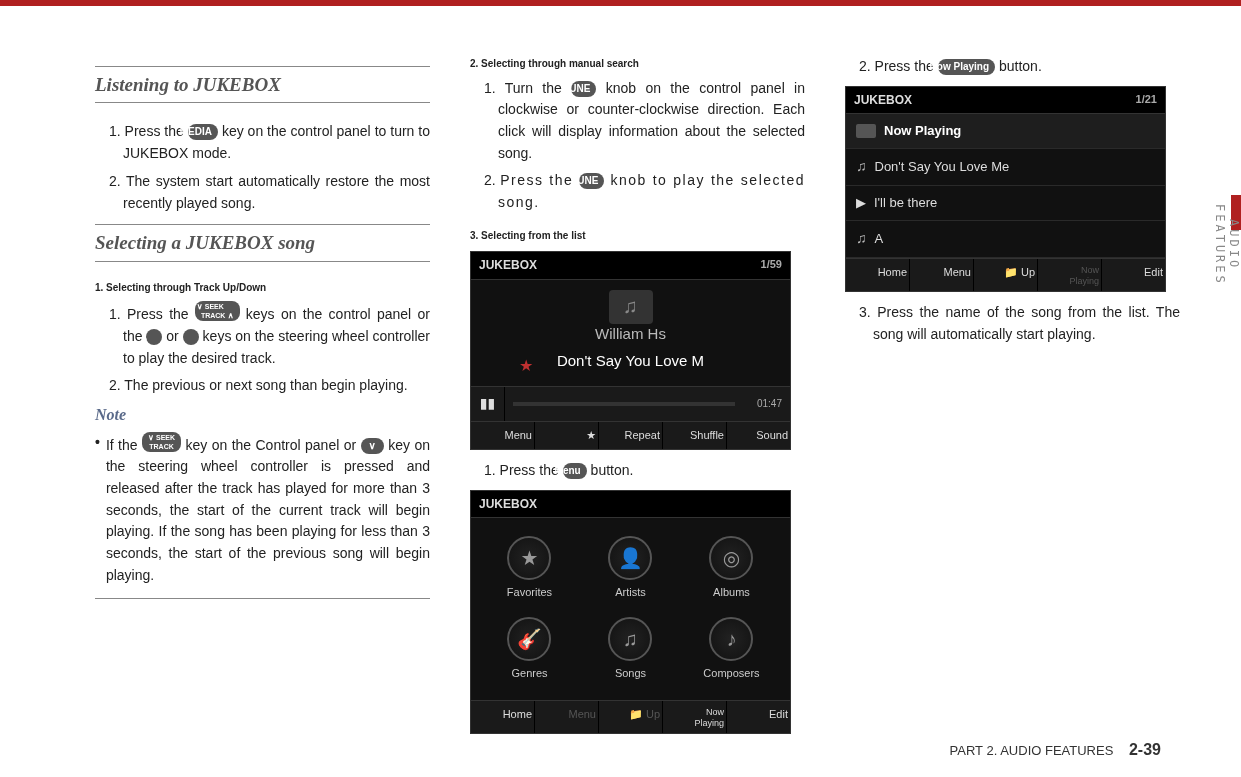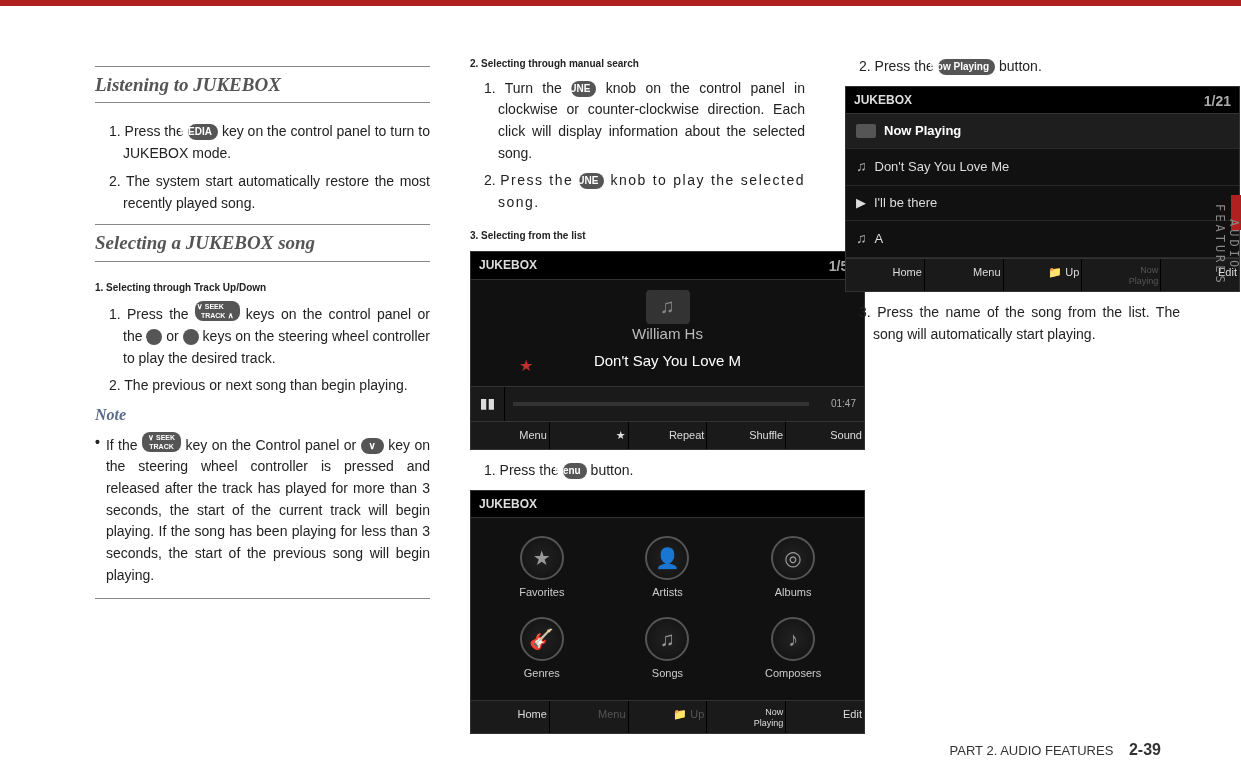--- a/index.html
+++ b/index.html
@@ -68,29 +68,29 @@
     font-size: 10px;
     font-weight: bold;
     padding: 1px 6px;
     border-radius: 8px;
     vertical-align: 1px;
     line-height: 14px;
   }
   .key.seek { font-size: 8px; line-height: 9px; padding: 1px 6px; text-align:center; }
   .key.chev { padding: 1px 8px; }
   .screenshot {
-    width: 395px;
+    width: 321px;
     background: #111;
     color: #ccc;
     border: 1px solid #333;
     font-size: 12px;
     margin: 8px 0 10px 0;
   }
   .ss-title { background:#000; color:#ddd; padding:4px 8px; font-weight:bold; font-size:12px; border-bottom:1px solid #333; }
-  .ss-counter { float:right; color:#aaa; font-size:14px; }
+  .ss-counter { float:right; color:#aaa; font-size:11px; }
   .ss-body { padding: 14px 10px; position:relative; min-height:90px; }
   .ss-artist { text-align:center; color:#bbb; font-size:15px; margin-top:28px; }
   .ss-song { text-align:center; color:#fff; font-size:15px; font-weight:500; margin-top:4px; }
   .ss-star { color:#c03030; position:absolute; left:48px; top:74px; font-size:16px; }
   .ss-musicicon { position:absolute; left:50%; top:10px; transform:translateX(-50%); width:44px; height:34px; background:#333; border-radius:4px; text-align:center; line-height:32px; color:#888; font-size:20px; }
   .ss-row { display:flex; background:#1a1a1a; border-top:1px solid #333; }
   .ss-btn { flex:1; text-align:right; padding:5px 2px; color:#ddd; font-size:11px; border-right:1px solid #000; }
   .ss-btn:last-child { border-right:none; }
   .ss-btn.dim { color:#555; }
   .ss-pause { width:34px; text-align:center; padding:6px 0; color:#ddd; border-right:1px solid #000; font-size:14px; }

